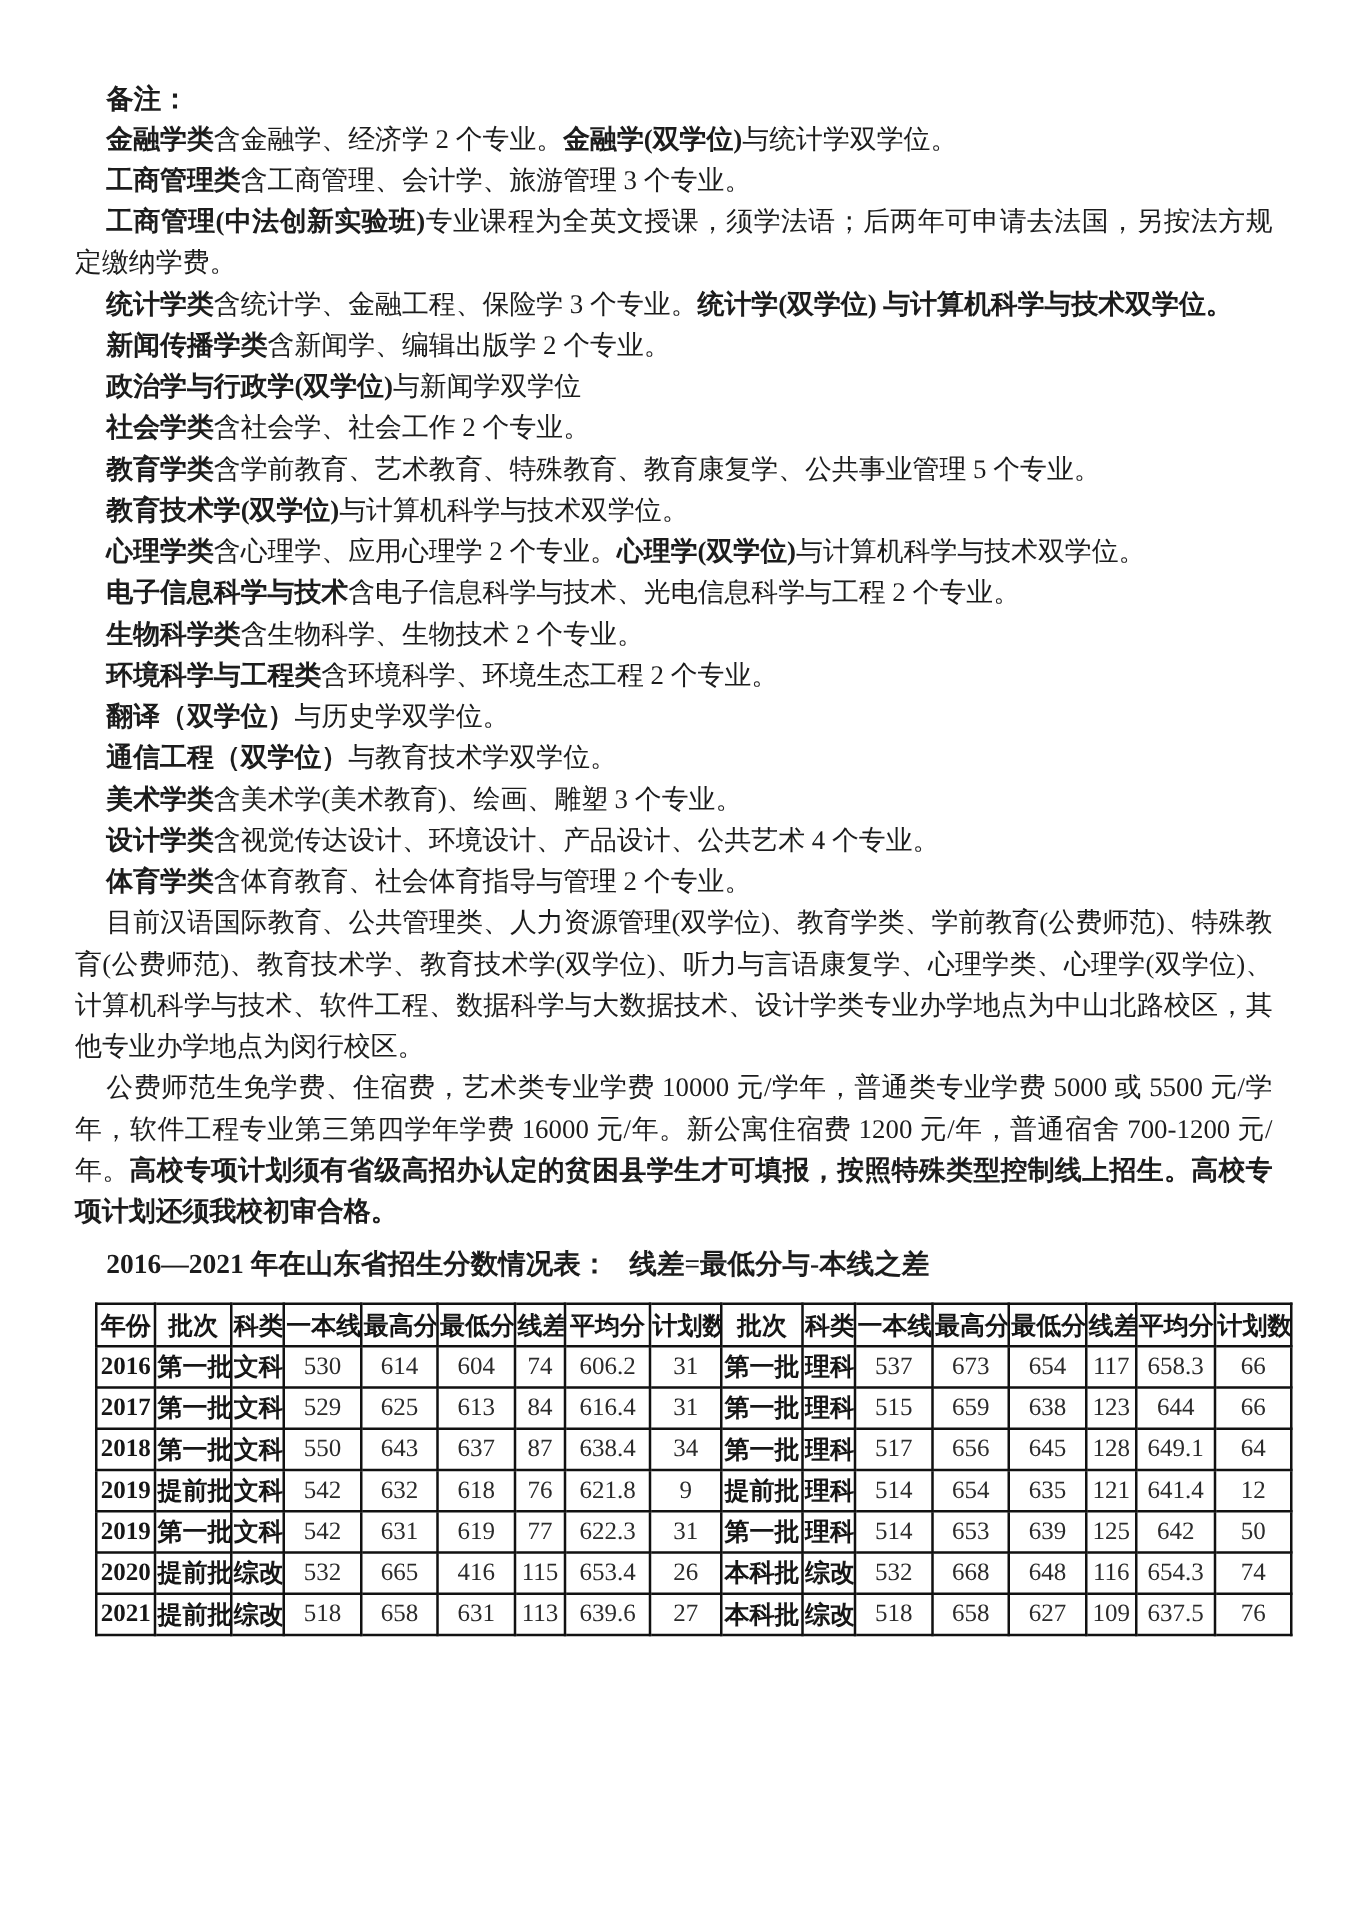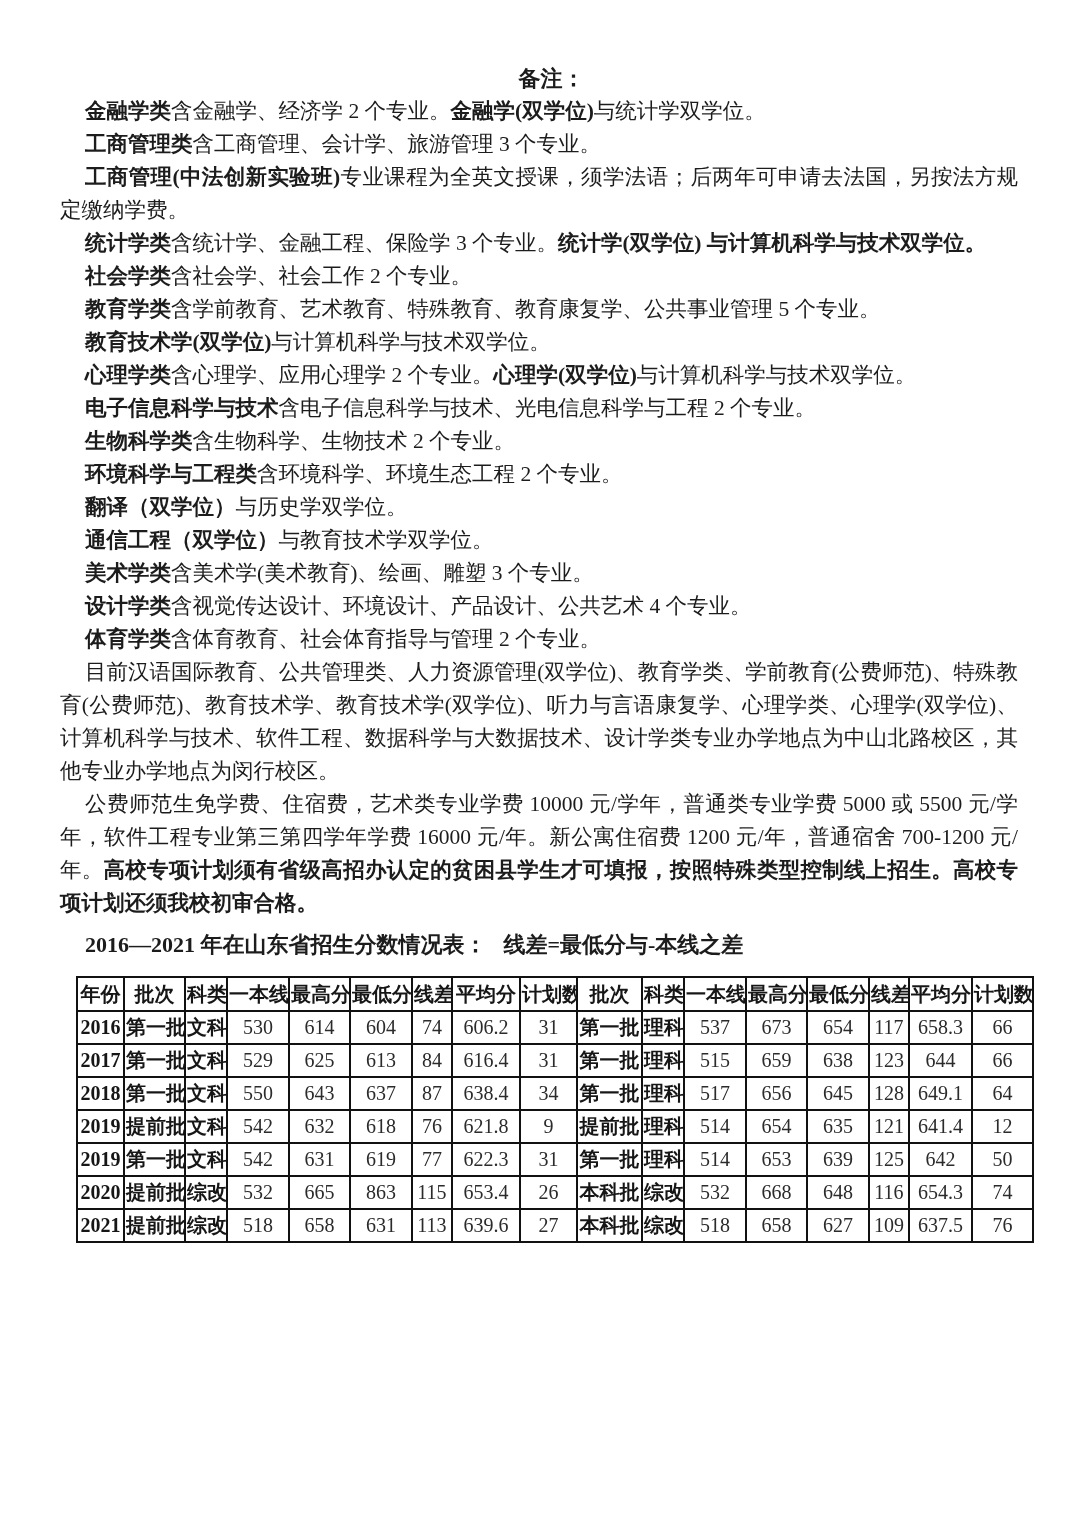--- a/index.html
+++ b/index.html
@@ -14,21 +14,20 @@
     box-sizing:border-box;
     width:1080px;height:1527px;
     padding:62px 62px 0 60px;
   }
   .notes-heading{
     font-weight:bold;
     font-size:22px;
     line-height:33px;
     text-indent:25px;
     margin:0;
-    text-align:center;
   }
   .note, .para{
     font-size:21.5px;
     line-height:33px;
     text-indent:25px;
     margin:0;
     text-align:justify;
   }
   .b{font-weight:bold;}
   .caption-line{
@@ -68,20 +67,22 @@
 <body>
 
 <div class="page">
   <p class="notes-heading">备注：</p>
 
   <div>
       <p class="note"><span class="b">金融学类</span><span>含金融学、经济学 2 个专业。</span><span class="b">金融学(双学位)</span><span>与统计学双学位。</span></p>
       <p class="note"><span class="b">工商管理类</span><span>含工商管理、会计学、旅游管理 3 个专业。</span></p>
       <p class="note"><span class="b">工商管理(中法创新实验班)</span><span>专业课程为全英文授课，须学法语；后两年可申请去法国，另按法方规定缴纳学费。</span></p>
       <p class="note"><span class="b">统计学类</span><span>含统计学、金融工程、保险学 3 个专业。</span><span class="b">统计学(双学位) 与计算机科学与技术双学位。</span></p>
+      <p class="note"><span class="b">新闻传播学类</span><span>含新闻学、编辑出版学 2 个专业。</span></p>
+      <p class="note"><span class="b">政治学与行政学(双学位)</span><span>与新闻学双学位</span></p>
       <p class="note"><span class="b">社会学类</span><span>含社会学、社会工作 2 个专业。</span></p>
       <p class="note"><span class="b">教育学类</span><span>含学前教育、艺术教育、特殊教育、教育康复学、公共事业管理 5 个专业。</span></p>
       <p class="note"><span class="b">教育技术学(双学位)</span><span>与计算机科学与技术双学位。</span></p>
       <p class="note"><span class="b">心理学类</span><span>含心理学、应用心理学 2 个专业。</span><span class="b">心理学(双学位)</span><span>与计算机科学与技术双学位。</span></p>
       <p class="note"><span class="b">电子信息科学与技术</span><span>含电子信息科学与技术、光电信息科学与工程 2 个专业。</span></p>
       <p class="note"><span class="b">生物科学类</span><span>含生物科学、生物技术 2 个专业。</span></p>
       <p class="note"><span class="b">环境科学与工程类</span><span>含环境科学、环境生态工程 2 个专业。</span></p>
       <p class="note"><span class="b">翻译（双学位）</span><span>与历史学双学位。</span></p>
       <p class="note"><span class="b">通信工程（双学位）</span><span>与教育技术学双学位。</span></p>
       <p class="note"><span class="b">美术学类</span><span>含美术学(美术教育)、绘画、雕塑 3 个专业。</span></p>
@@ -234,21 +235,21 @@
           <td>125</td>
           <td>642</td>
           <td>50</td>
         </tr>
         <tr>
           <td class="b">2020</td>
           <td class="b">提前批</td>
           <td class="b">综改</td>
           <td>532</td>
           <td>665</td>
-          <td>863</td>
+          <td>416</td>
           <td>115</td>
           <td>653.4</td>
           <td>26</td>
           <td class="b">本科批</td>
           <td class="b">综改</td>
           <td>532</td>
           <td>668</td>
           <td>648</td>
           <td>116</td>
           <td>654.3</td>

